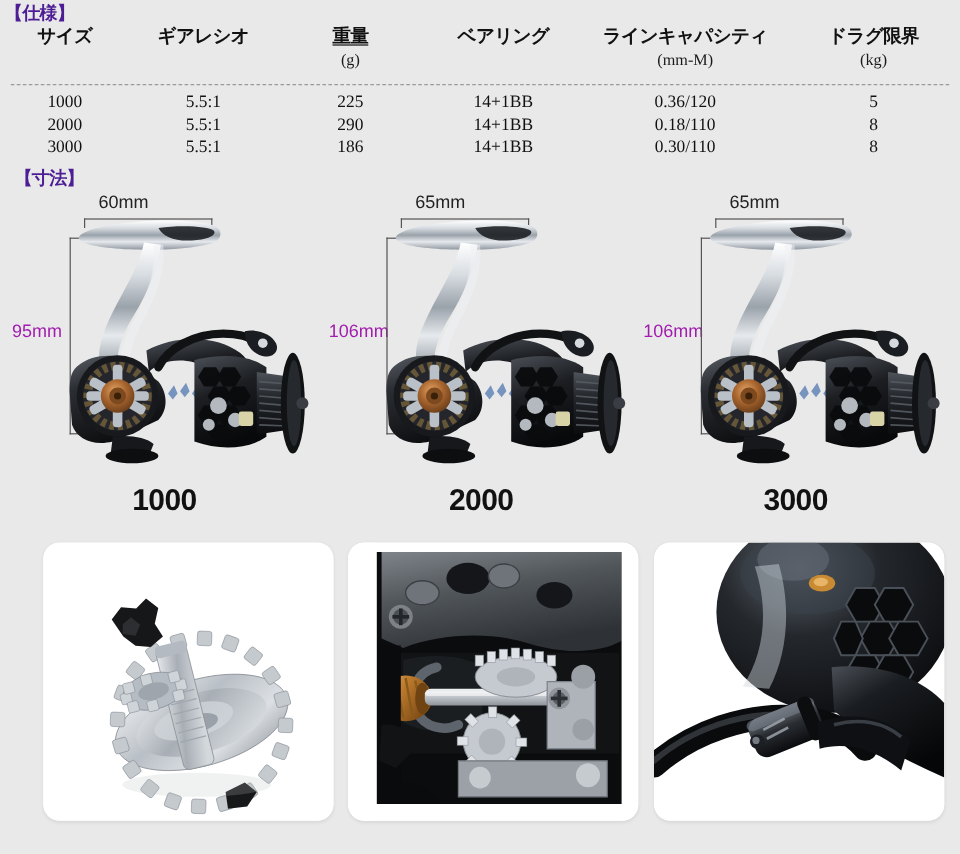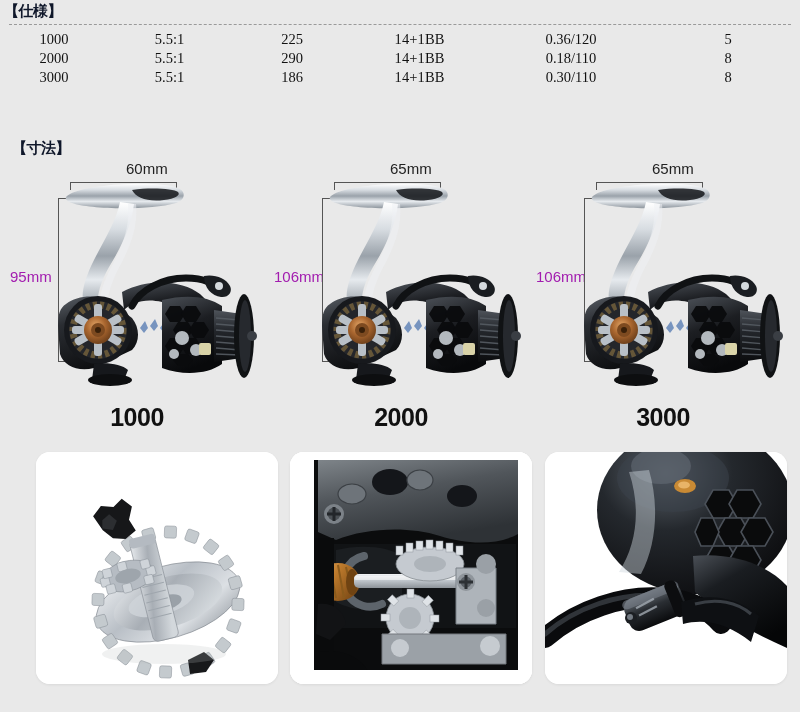--- a/index.html
+++ b/index.html
@@ -22,21 +22,21 @@
     position: absolute;
     left: 0; top: 0;
     width: 800px;
     height: 140px;
   }
   .section-heading {
     position: absolute;
     font-size: 15px;
     font-weight: bold;
     letter-spacing: -0.5px;
-    color: #0f172a;
+    color: #4c1d95;
     font-family: Liberation Serif, serif;
   }
   #spec-heading { left: 4px; top: 2px; }
 
   .spec-table {
     position: absolute;
     left: 0; top: 20px;
     width: 800px;
     border-collapse: collapse;
     table-layout: fixed;
@@ -114,21 +114,20 @@
   #reel-block-3000 { left: 534px; }
 
   .dim-width-label {
     position: absolute;
     top: 0px;
     left: 74px;
     font-size: 15px;
     color: #222;
     font-family: "Liberation Sans", sans-serif;
     white-space: nowrap;
-    margin-left: 44px;
   }
   .dim-width-line {
     position: absolute;
     top: 22px;
     left: 62px;
     width: 105px;
     height: 7px;
     border-top: 1.4px solid #555;
     border-left: 1.4px solid #555;
     border-right: 1.4px solid #555;
@@ -200,20 +199,43 @@
   <table class="spec-table">
     <colgroup>
       <col class="col-size">
         <col class="col-gear">
         <col class="col-weight">
       <col class="col-bear">
         <col class="col-line">
         <col class="col-drag">
     </colgroup>
     <thead>
+      <tr>
+        <th class="hdr-cell">
+          <div class="hdr-main">サイズ</div>
+        </th>
+        <th class="hdr-cell">
+          <div class="hdr-main">ギアレシオ</div>
+        </th>
+        <th class="hdr-cell">
+          <div class="hdr-main underlined">重量</div>
+          <div class="hdr-unit">(g)</div>
+        </th>
+        <th class="hdr-cell">
+          <div class="hdr-main">ベアリング</div>
+        </th>
+        <th class="hdr-cell">
+          <div class="hdr-main">ラインキャパシティ</div>
+          <div class="hdr-unit">(mm-M)</div>
+        </th>
+        <th class="hdr-cell">
+          <div class="hdr-main">ドラグ限界</div>
+          <div class="hdr-unit">(kg)</div>
+        </th>
+      </tr>
       <tr class="rule-row">
         <td colspan="6">
           <div class="dashed-rule"></div>
         </td>
       </tr>
     </thead>
     <tbody>
       <tr>
         <td>1000</td>
         <td>5.5:1</td>

